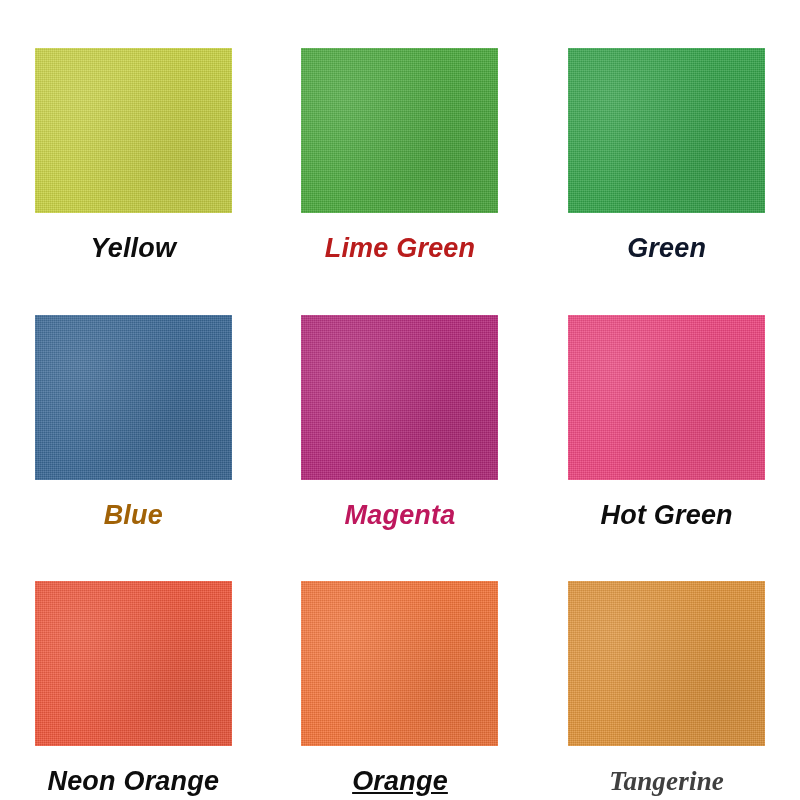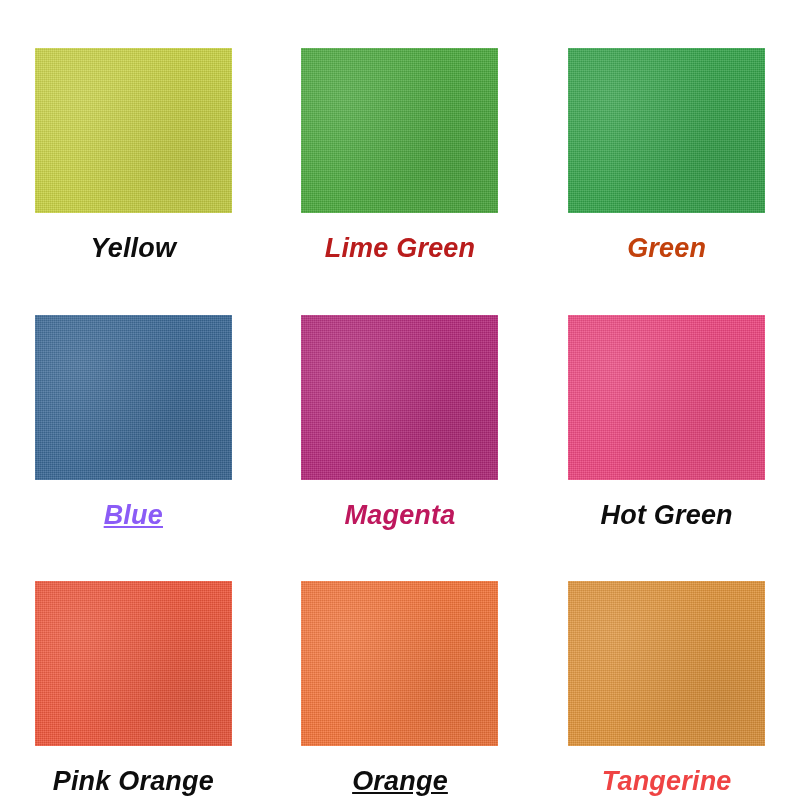--- a/index.html
+++ b/index.html
@@ -95,47 +95,47 @@
       <div class="swatch-label" style="color: rgb(13, 13, 13);">Yellow</div>
     </div>
 
     <div class="swatch-cell row-1">
       <div class="swatch-chip" style="background-color: rgb(76, 170, 62);"></div>
       <div class="swatch-label" style="color: #b91c1c;">Lime Green</div>
     </div>
 
     <div class="swatch-cell row-1">
       <div class="swatch-chip" style="background-color: rgb(53, 164, 75);"></div>
-      <div class="swatch-label" style="color: #c2410c;">Green</div>
+      <div class="swatch-label" style="color: #0f172a;">Green</div>
     </div>
 
     <div class="swatch-cell row-2">
       <div class="swatch-chip" style="background-color: rgb(58, 104, 150);"></div>
-      <div class="swatch-label" style="color: #8b5cf6; text-decoration: underline;">Blue</div>
+      <div class="swatch-label" style="color: #a16207;">Blue</div>
     </div>
 
     <div class="swatch-cell row-2">
       <div class="swatch-chip" style="background-color: rgb(181, 41, 123);"></div>
       <div class="swatch-label" style="color: #be185d;">Magenta</div>
     </div>
 
     <div class="swatch-cell row-2">
       <div class="swatch-chip" style="background-color: rgb(238, 70, 128);"></div>
       <div class="swatch-label" style="color: rgb(13, 13, 13);">Hot Green</div>
     </div>
 
     <div class="swatch-cell row-3">
       <div class="swatch-chip" style="background-color: rgb(240, 87, 60);"></div>
-      <div class="swatch-label" style="color: rgb(13, 13, 13);">Pink Orange</div>
+      <div class="swatch-label" style="color: rgb(13, 13, 13);">Neon Orange</div>
     </div>
 
     <div class="swatch-cell row-3">
       <div class="swatch-chip" style="background-color: rgb(244, 116, 58);"></div>
       <div class="swatch-label" style="color: rgb(13, 13, 13); text-decoration: underline;">Orange</div>
     </div>
 
     <div class="swatch-cell row-3">
       <div class="swatch-chip" style="background-color: rgb(224, 148, 59);"></div>
-      <div class="swatch-label" style="color: #ef4444;">Tangerine</div>
+      <div class="swatch-label" style="color: #404040; font-family: Liberation Serif, serif;">Tangerine</div>
     </div>
 
   </div>
 </div>
 
 </body></html>

